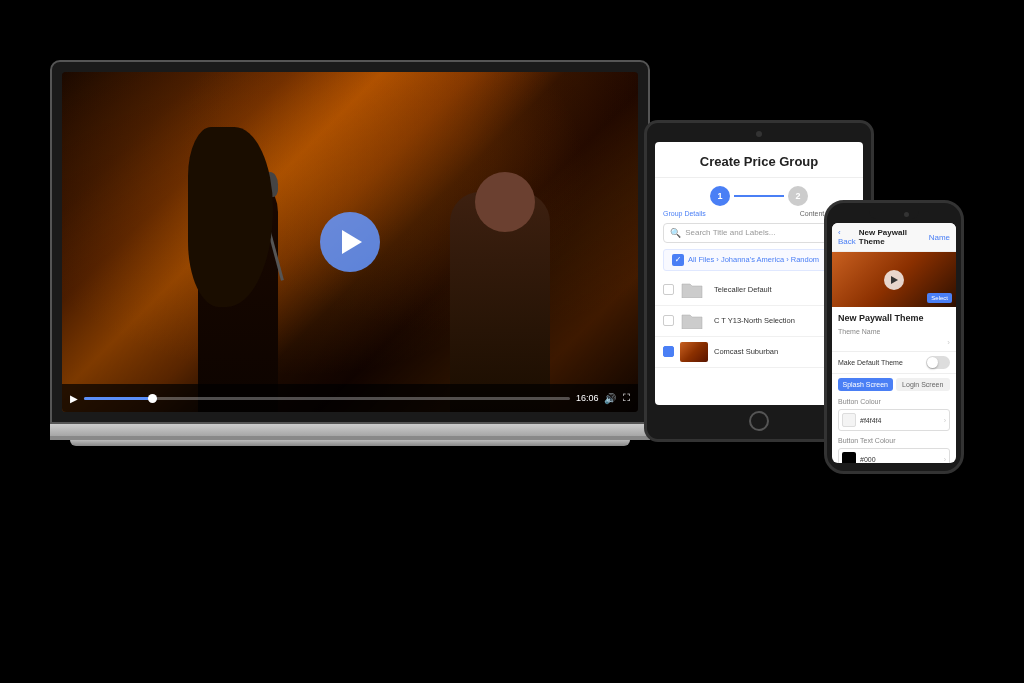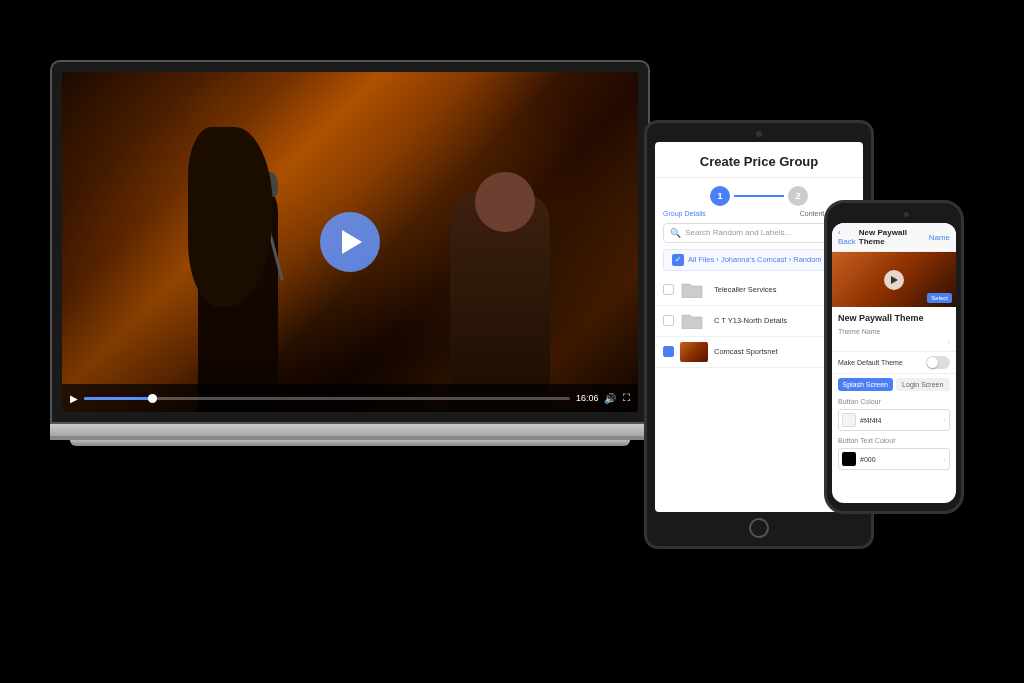--- a/index.html
+++ b/index.html
@@ -299,21 +299,21 @@
       height: 6px;
       background: #333;
       border-radius: 50%;
       margin: 0 auto 5px;
     }
 
     .tablet-screen {
       background: white;
       border-radius: 4px;
       overflow: hidden;
-      height: 370px;
+      height: 263px;
       position: relative;
     }
 
     
     .cpg-header {
       text-align: center;
       padding: 12px 8px 6px;
       border-bottom: 1px solid #eee;
     }
 
@@ -519,23 +519,23 @@
       height: 5px;
       background: #333;
       border-radius: 50%;
       position: absolute;
       top: 1px;
       right: 10px;
     }
 
     .phone-screen {
       background: white;
-      border-radius: 12px;
+      border-radius: 6px;
       overflow: hidden;
-      height: 280px;
+      height: 240px;
     }
 
     
     .phone-header {
       background: #f8f8f8;
       padding: 5px 6px;
       display: flex;
       justify-content: space-between;
       align-items: center;
       border-bottom: 1px solid #eee;
@@ -759,56 +759,56 @@
           <div class="step-line"></div>
           <div class="step-circle step-inactive">2</div>
         </div>
         <div class="step-labels">
           <span class="step-label active">Group Details</span>
           <span class="step-label">Content Selection</span>
         </div>
 
         <div class="cpg-search">
           <span class="search-icon-small">🔍</span>
-          <span class="search-input-fake">Search Random and Labels...</span>
+          <span class="search-input-fake">Search Title and Labels...</span>
         </div>
 
         <div class="cpg-breadcrumb">
           <div class="breadcrumb-checkbox">
             <span class="breadcrumb-check">✓</span>
           </div>
-          <span class="breadcrumb-text">All Files › Johanna's Comcast › Random</span>
+          <span class="breadcrumb-text">All Files › Johanna's America › Random</span>
         </div>
 
         <div class="file-row">
           <div class="file-checkbox"></div>
           <div class="file-thumb folder">
             <svg viewBox="0 0 24 18" class="folder-icon-svg">
               <path d="M2 4 h8 l2 2 h10 v12 h-20 z" fill="#ccc" stroke="#aaa" stroke-width="0.5"></path>
             </svg>
           </div>
-          <span class="file-name">Telecaller Services</span>
+          <span class="file-name">Telecaller Default</span>
         </div>
 
         <div class="file-row">
           <div class="file-checkbox"></div>
           <div class="file-thumb folder">
             <svg viewBox="0 0 24 18" class="folder-icon-svg">
               <path d="M2 4 h8 l2 2 h10 v12 h-20 z" fill="#ccc" stroke="#aaa" stroke-width="0.5"></path>
             </svg>
           </div>
-          <span class="file-name">C T Y13-North Details</span>
+          <span class="file-name">C T Y13-North Selection</span>
         </div>
 
         <div class="file-row">
           <div class="file-checkbox checked"></div>
           <div class="file-thumb">
             <div class="file-thumb-img"></div>
           </div>
-          <span class="file-name">Comcast Sportsnet</span>
+          <span class="file-name">Comcast Suburban</span>
         </div>
 
 
       </div>
       <div class="tablet-home-btn"></div>
     </div>
   </div>
 
   <div class="phone">
     <div class="phone-body">

